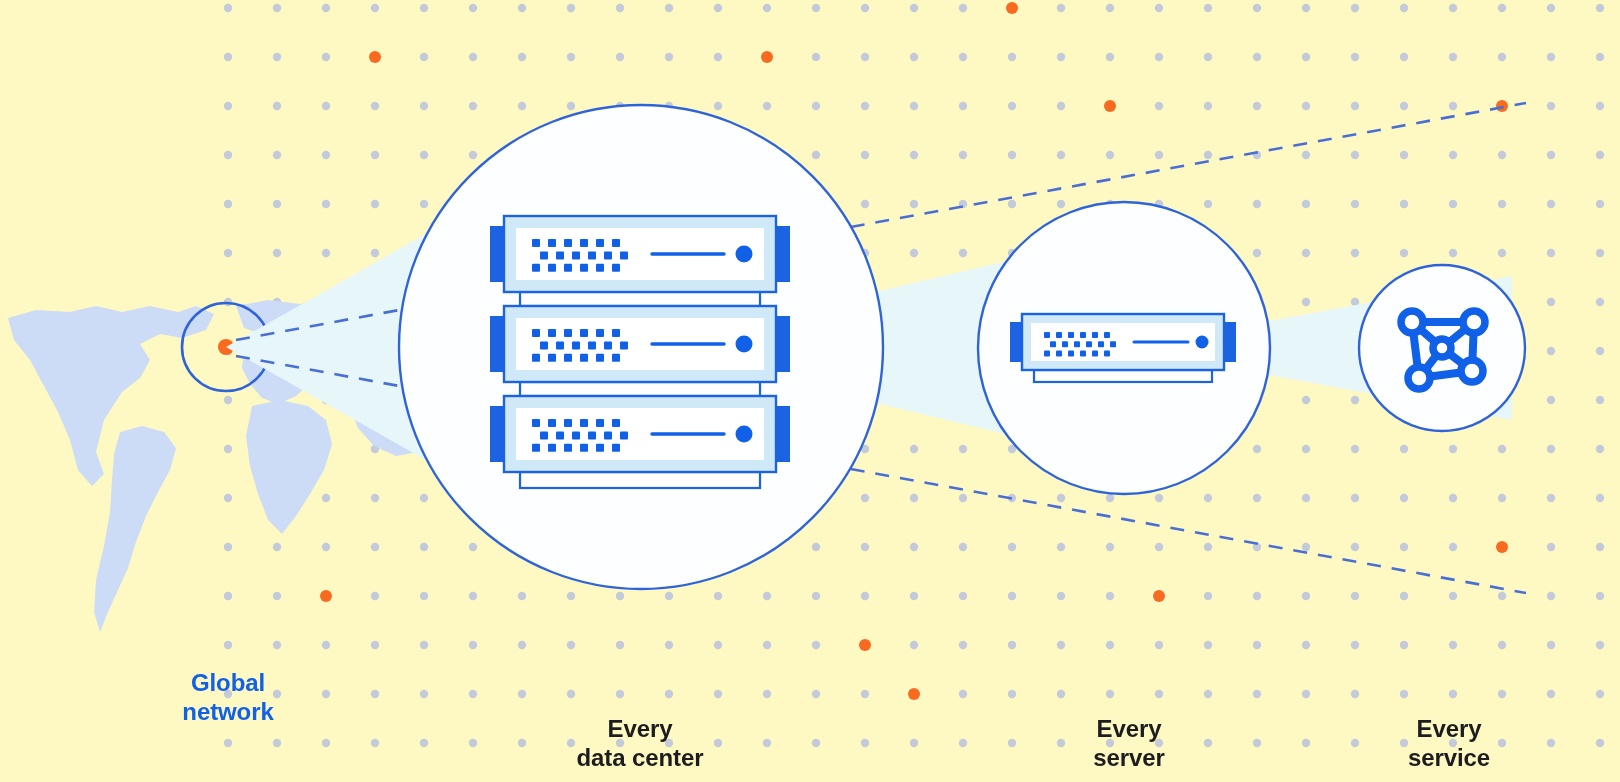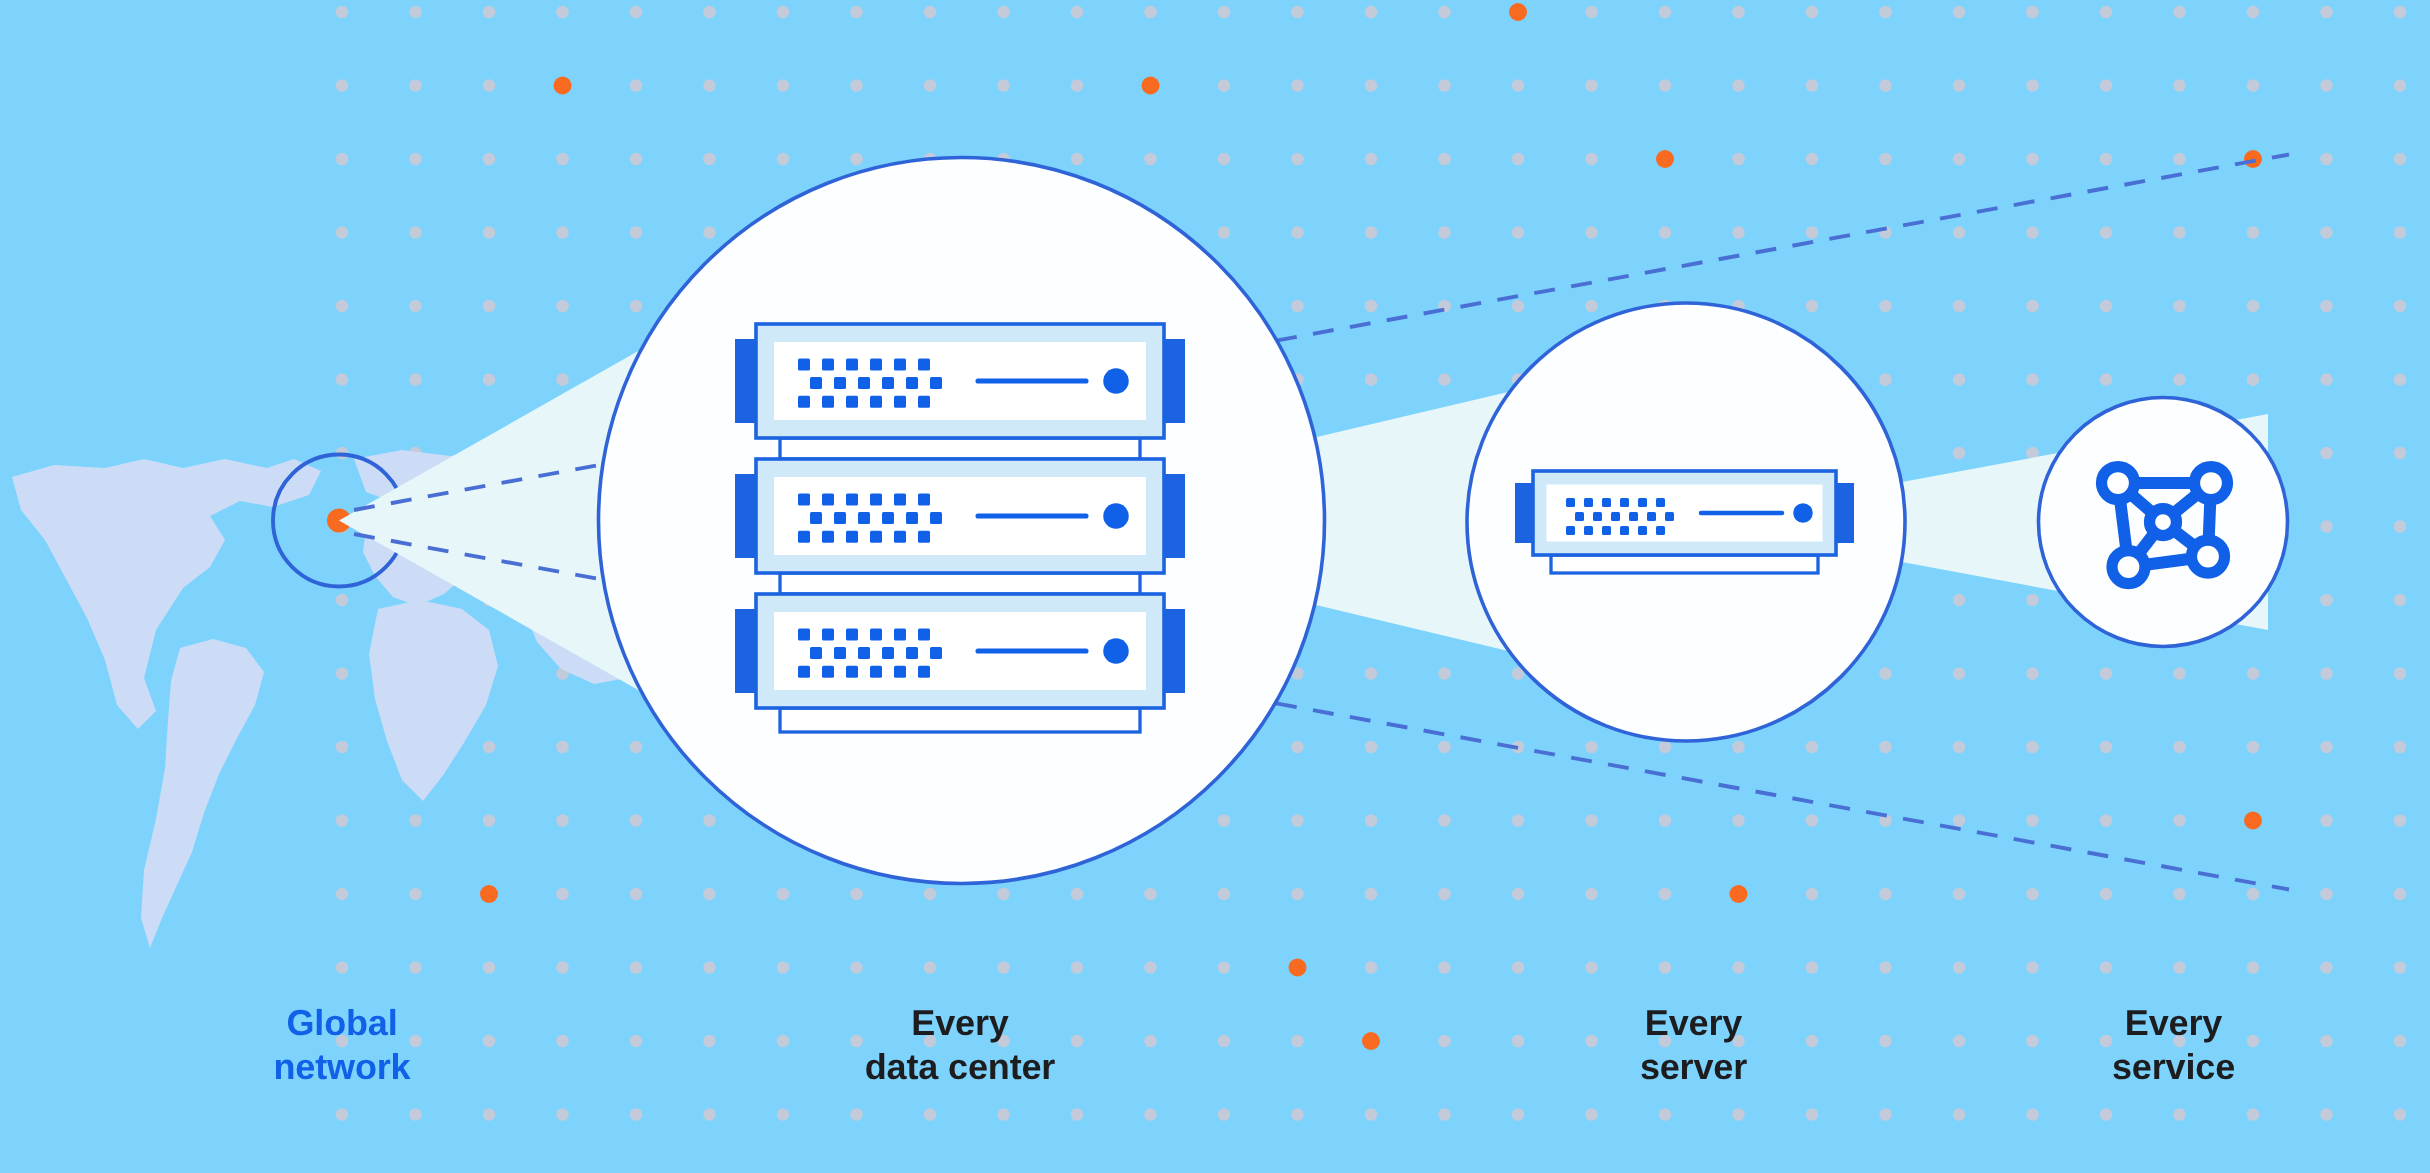--- a/index.html
+++ b/index.html
@@ -9,21 +9,21 @@
     background: #ffffff;
   }
   body {
     font-family: "Liberation Sans", sans-serif;
     -webkit-font-smoothing: antialiased;
   }
   #stage {
     position: relative;
     width: 1620px;
     height: 782px;
-    background: #7dd3fc;
+    background: #fef9c3;
     overflow: hidden;
   }
   #stage svg.layer {
     position: absolute;
     top: 0;
     left: 0;
     width: 1620px;
     height: 782px;
     display: block;
   }
@@ -38,21 +38,21 @@
   .label {
     position: absolute;
     text-align: center;
     line-height: 1.22;
     font-size: 24px;
     font-weight: 700;
     letter-spacing: -0.1px;
     white-space: pre-line;
     pointer-events: auto;
   }
-  .label.dark  { color: #1d1d1f; }
+  .label.dark  { color: #1d1d1f; margin-top: 46px; }
   .label.blue  { color: #1060e8; }
 </style>
 </head>
 <body>
 
 <div id="stage">
 
   <svg class="layer" id="svg-grid" viewBox="0 0 1620 782" preserveAspectRatio="none" aria-hidden="true">
       <circle cx="228" cy="8" r="4.2" fill="#c3cada"></circle>
       <circle cx="277" cy="8" r="4.2" fill="#c3cada"></circle>

